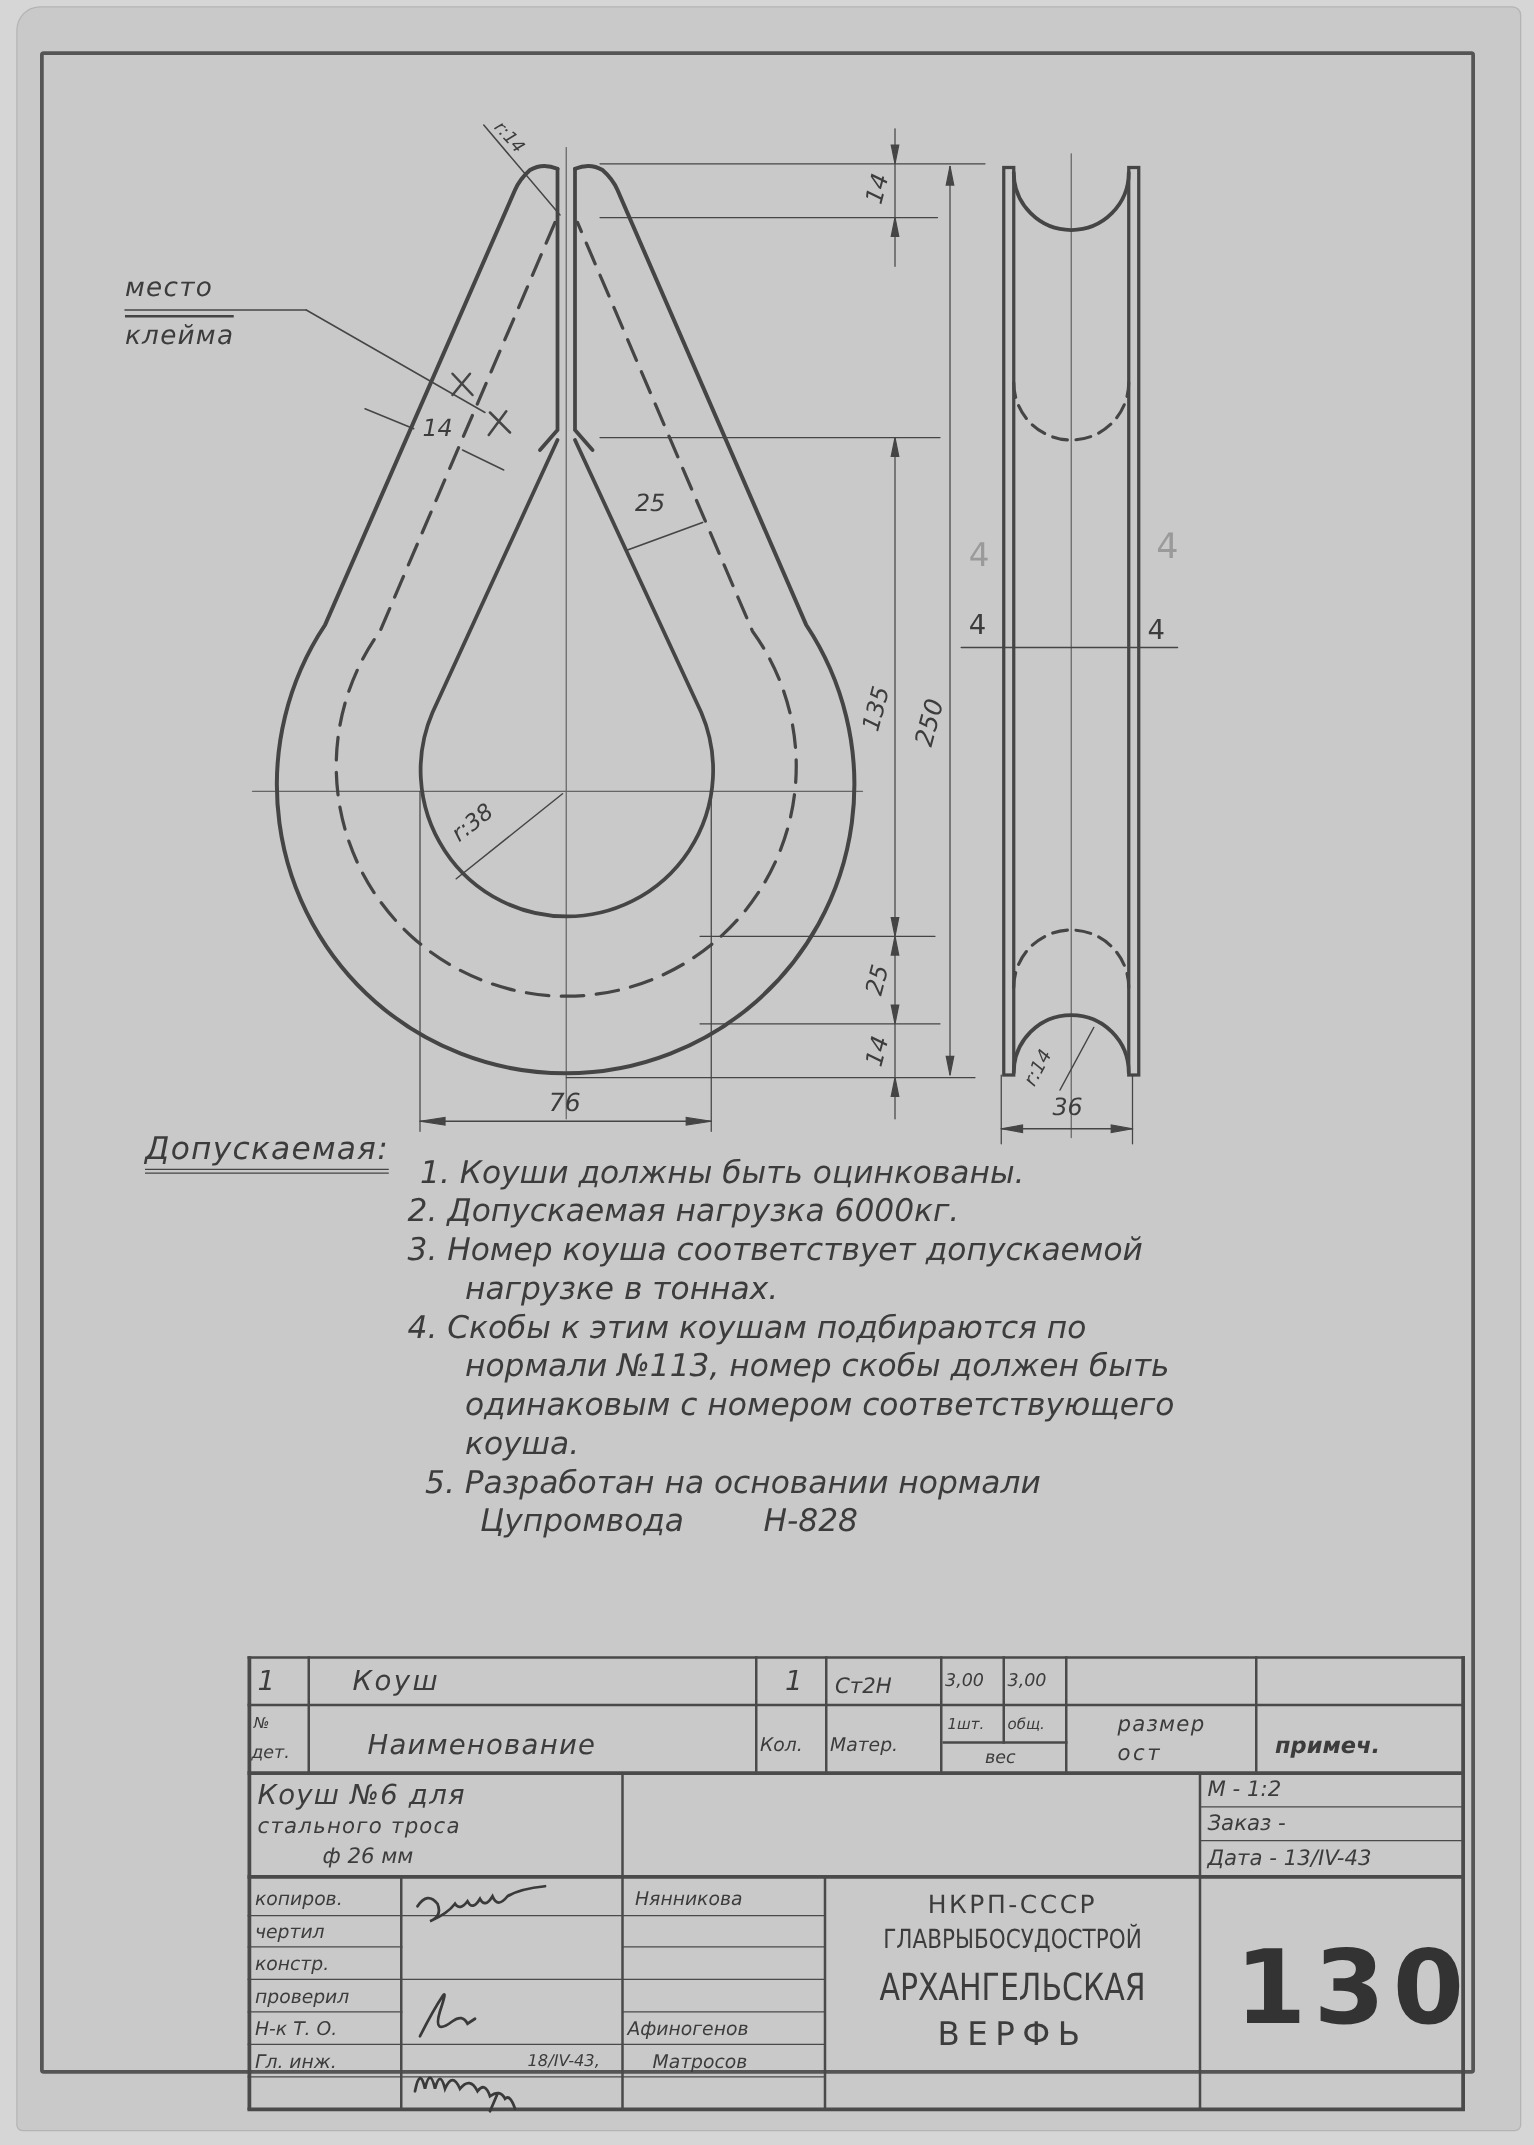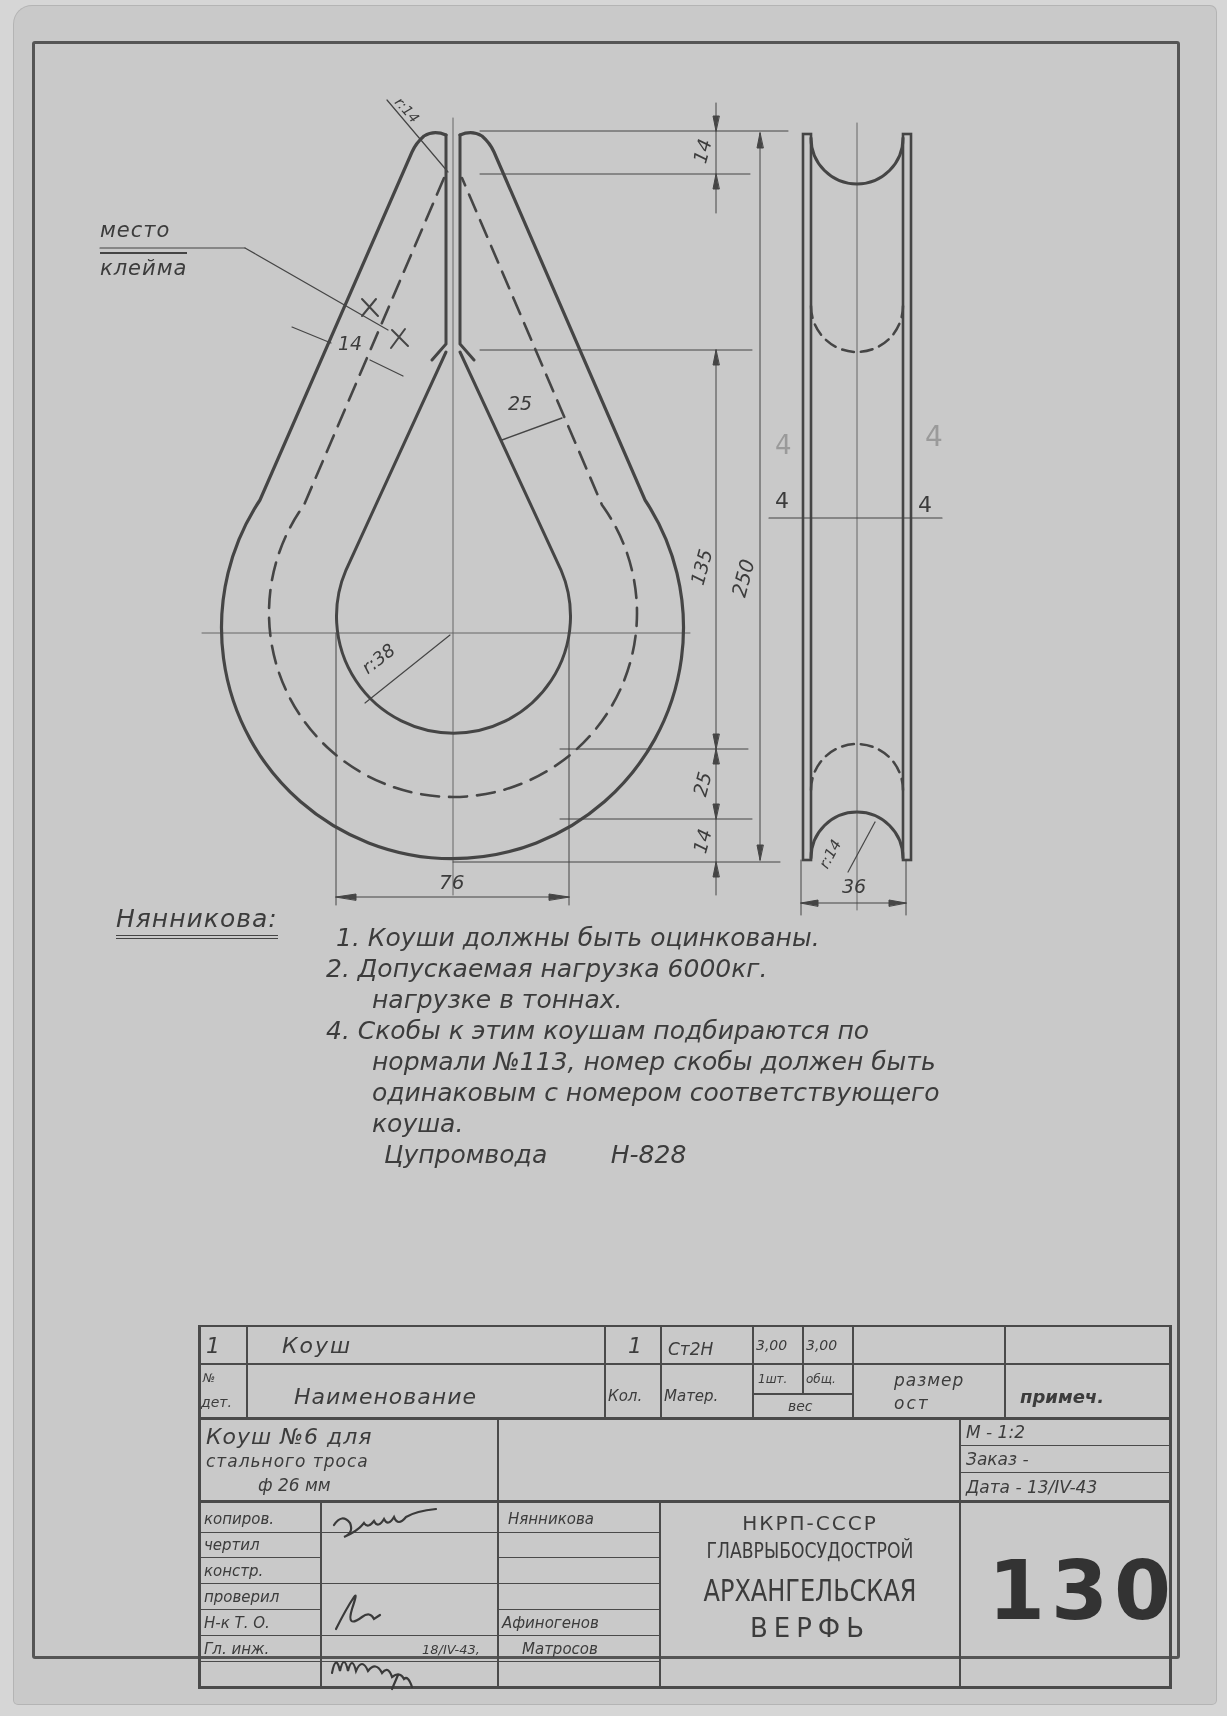--- a/index.html
+++ b/index.html
@@ -158,29 +158,31 @@
 <span class="hand" style="left:724px; top:566px; font-size:20px; transform:rotate(-75deg);">250</span>
 <span class="hand" style="left:690px; top:773px; font-size:19px; transform:rotate(-75deg);">25</span>
 <span class="hand" style="left:690px; top:830px; font-size:19px; transform:rotate(-75deg);">14</span>
 <span class="hand" style="left:775px; top:488px; font-size:22px; font-style:normal;">4</span>
 <span class="hand" style="left:918px; top:492px; font-size:22px; font-style:normal;">4</span>
 <span class="hand" style="left:775px; top:430px; font-size:26px; color:#9a9a9a; font-style:normal;">4</span>
 <span class="hand" style="left:925px; top:420px; font-size:28px; color:#9a9a9a; font-style:normal;">4</span>
 <span class="hand" style="left:815px; top:845px; font-size:15px; transform:rotate(-62deg);">r:14</span>
 <span class="hand" style="left:842px; top:875px; font-size:19px;">36</span>
 
-<div class="note-title">Нянникова:</div>
+<div class="note-title">Допускаемая:</div>
 <div class="notes">
   <div class="ln">1. Коуши должны быть оцинкованы.</div>
   <div class="ln" style="margin-left:-10px">2. Допускаемая нагрузка 6000кг.</div>
+  <div class="ln" style="margin-left:-10px">3. Номер коуша соответствует допускаемой</div>
   <div class="ln indent" style="margin-left:-10px">нагрузке в тоннах.</div>
   <div class="ln" style="margin-left:-10px">4. Скобы к этим коушам подбираются по</div>
   <div class="ln indent" style="margin-left:-10px">нормали №113, номер скобы должен быть</div>
   <div class="ln indent" style="margin-left:-10px">одинаковым с номером соответствующего</div>
   <div class="ln indent" style="margin-left:-10px">коуша.</div>
+  <div class="ln" style="margin-left:4px">5. Разработан на основании нормали</div>
   <div class="ln indent2" style="margin-left:0px; white-space:pre">Цупромвода        Н-828</div>
 </div>
 
 <div class="tb">
 
   <div class="tb-line" style="left:0; top:0; width:974px; height:2px;"></div>
   <div class="tb-line" style="left:0; top:0; width:3px; height:363px;"></div>
   <div class="tb-line" style="left:971px; top:0; width:3px; height:363px;"></div>
   <div class="tb-line" style="left:0; top:361px; width:974px; height:3px;"></div>
 

